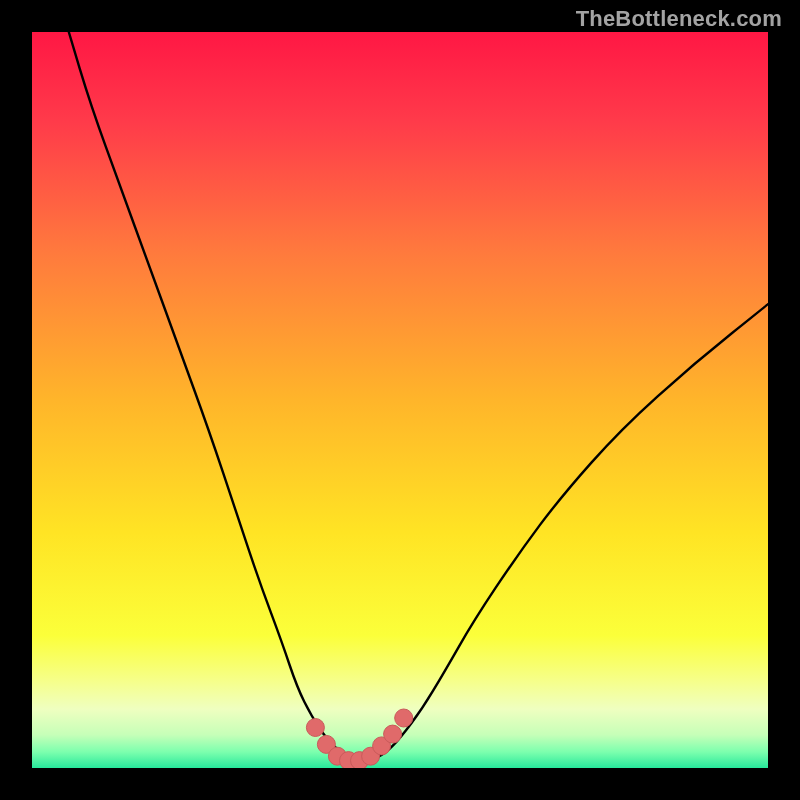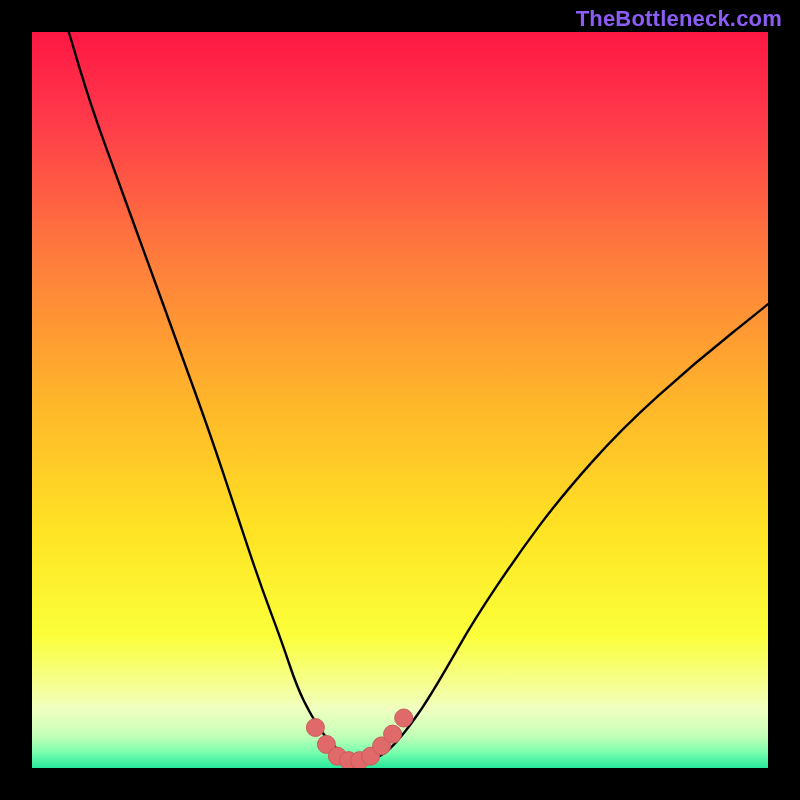--- a/index.html
+++ b/index.html
@@ -25,21 +25,21 @@
     left: 32px;
     width: 736px;
     height: 736px;
   }
   .watermark {
     position: absolute;
     top: 6px;
     right: 18px;
     font-size: 22px;
     font-weight: 600;
-    color: #8b5cf6;
+    color: #a3a3a3;
     letter-spacing: 0.2px;
     user-select: none;
   }
 </style>
 </head>
 <body>
 
 <div class="frame">
 
   <div class="watermark">TheBottleneck.com</div>

